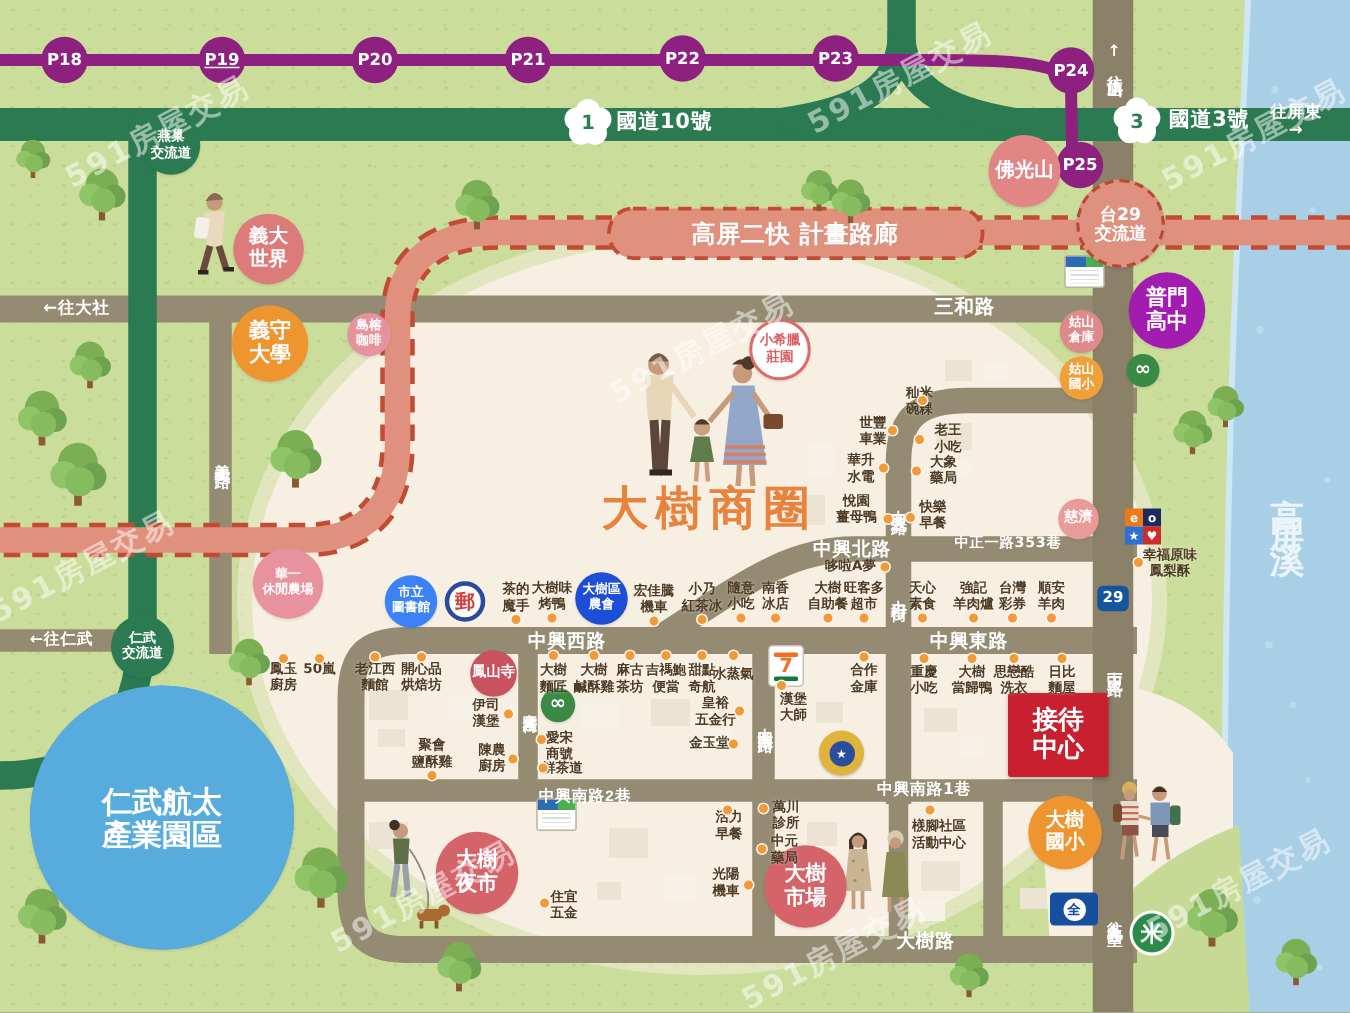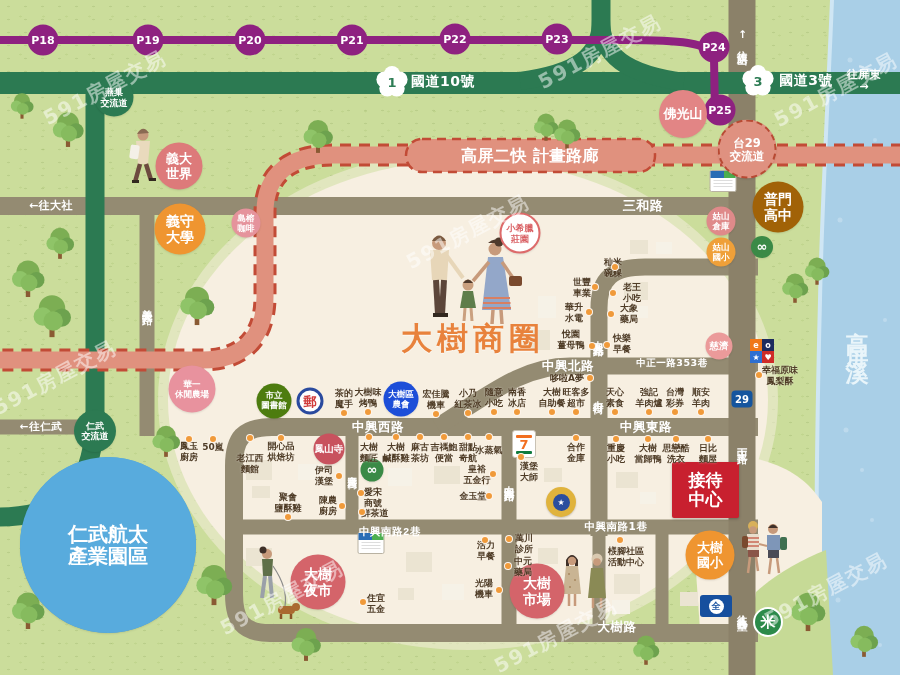--- a/index.html
+++ b/index.html
@@ -300,21 +300,21 @@
     <b>★</b>
       </div>
   <div class="ov logo-rice" style="left:768px;top:622px">米</div>
   <div class="ov logo-grid" style="left:762px;top:351px">
     <b class="c1">e</b>
     <b class="c2">o</b>
     <b class="c3">★</b>
     <b class="c4">♥</b>
   </div>
 <div class="ov stop" style="left: 43px; top: 40px;">P18</div>
-      <div class="ov stop" style="left: 148px; top: 40px;">P19</div>
+      <div class="ov stop" style="left: 148px; top: 40px; text-decoration: underline;">P19</div>
       <div class="ov stop" style="left: 250px; top: 40px;">P20</div>
       <div class="ov stop" style="left: 352px; top: 40px;">P21</div>
       <div class="ov stop" style="left: 455px; top: 39px;">P22</div>
       <div class="ov stop" style="left: 557px; top: 39px;">P23</div>
       <div class="ov stop" style="left: 714px; top: 47px;">P24</div>
       <div class="ov stop" style="left: 720px; top: 110px;">P25</div>
       <div class="ov rlabel" style="left: 51px; top: 206px; font-size: 11px;">←往大社</div>
       <div class="ov rlabel" style="left: 643px; top: 206px; font-size: 13px;">三和路</div>
       <div class="ov rlabel" style="left: 41px; top: 427px; font-size: 10.5px;">←往仁武</div>
       <div class="ov rlabel" style="left: 62px; top: 514px; font-size: 10.5px; transform: translate(-50%, -50%) rotate(-7deg);">←往高雄市</div>
@@ -339,30 +339,30 @@
       <div class="ov rlabel" style="left: 530px; top: 156px; font-size: 16px;">高屏二快 計畫路廊</div>
       <div class="ov poi" style="left: 179px; top: 166px; height: 47px; width: 47px; background: rgb(221, 122, 122); font-size: 13px;">義大
 世界</div>
       <div class="ov poi" style="left: 180px; top: 229px; height: 51px; width: 51px; background: rgb(239, 149, 48); font-size: 14px;">義守
 大學</div>
       <div class="ov poi" style="left: 246px; top: 223px; height: 29px; width: 29px; background: rgb(229, 147, 156); font-size: 8.5px;">島榕
 咖啡</div>
       <div class="ov poi" style="left: 192px; top: 389px; height: 47px; width: 47px; background: rgb(232, 146, 158); font-size: 8.5px;">華一
 休閒農場</div>
       <div class="ov poi" style="left: 683px; top: 114px; height: 48px; width: 48px; background: rgb(226, 133, 133); font-size: 13px;">佛光山</div>
-      <div class="ov poi" style="left: 778px; top: 207px; height: 51px; width: 51px; background: #a16207; font-size: 14px;">普門
+      <div class="ov poi" style="left: 778px; top: 207px; height: 51px; width: 51px; background: #a21caf; font-size: 14px;">普門
 高中</div>
       <div class="ov poi" style="left: 721px; top: 221px; height: 29px; width: 29px; background: rgb(223, 138, 138); font-size: 8.5px;">姑山
 倉庫</div>
       <div class="ov poi" style="left: 721px; top: 252px; height: 29px; width: 29px; background: rgb(239, 160, 57); font-size: 8.5px;">姑山
 國小</div>
       <div class="ov poi" style="left: 719px; top: 346px; height: 27px; width: 27px; background: rgb(235, 154, 154); font-size: 9.5px;">慈濟</div>
       <div class="ov poi" style="left: 520px; top: 233px; height: 37px; width: 37px; background: rgb(255, 255, 255); font-size: 9px; color: rgb(217, 95, 99); border: 2px solid rgb(221, 106, 106);">小希臘
 莊園</div>
-      <div class="ov poi" style="left: 274px; top: 401px; height: 35px; width: 35px; background: #4d7c0f; font-size: 8.5px; font-family: Liberation Mono, monospace;">市立
+      <div class="ov poi" style="left: 274px; top: 401px; height: 35px; width: 35px; background: #3b82f6; font-size: 8.5px;">市立
 圖書館</div>
       <div class="ov poi" style="left: 401px; top: 399px; height: 35px; width: 35px; background: #1d4ed8; font-size: 8.5px;">大樹區
 農會</div>
       <div class="ov poi" style="left: 329px; top: 449px; height: 31px; width: 31px; background: rgb(200, 82, 94); font-size: 9.5px;">鳳山寺</div>
       <div class="ov poi" style="left: 318px; top: 582px; height: 55px; width: 55px; background: rgb(212, 100, 106); font-size: 14px;">大樹
 夜市</div>
       <div class="ov poi" style="left: 537px; top: 591px; height: 55px; width: 55px; background: rgb(212, 100, 106); font-size: 14px;">大樹
 市場</div>
       <div class="ov poi" style="left: 710px; top: 555px; height: 49px; width: 49px; background: rgb(239, 149, 48); font-size: 13px;">大樹
 國小</div>
@@ -374,21 +374,21 @@
 交流道</div>
       <div class="ov poi" style="left: 762px; top: 247px; height: 22px; width: 22px; background: rgb(58, 138, 70); font-size: 13px;">∞</div>
       <div class="ov poi" style="left: 372px; top: 470px; height: 23px; width: 23px; background: rgb(58, 138, 70); font-size: 13px;">∞</div>
       <div class="ov poi" style="left: 108px; top: 545px; height: 176px; width: 176px; background: rgb(88, 171, 221); font-size: 20px;">仁武航太
 產業園區</div>
       <div class="ov shop" style="left: 189px; top: 452px;">鳳玉
 廚房</div>
       <div class="ov dot" style="left: 189px; top: 439px;"></div>
       <div class="ov shop" style="left: 213px; top: 447px;">50嵐</div>
       <div class="ov dot" style="left: 213px; top: 439px;"></div>
-      <div class="ov shop" style="left: 250px; top: 452px; margin-top: 12px;">老江西
+      <div class="ov shop" style="left: 250px; top: 452px;">老江西
 麵館</div>
       <div class="ov dot" style="left: 250px; top: 438px;"></div>
       <div class="ov shop" style="left: 281px; top: 452px;">開心品
 烘焙坊</div>
       <div class="ov dot" style="left: 281px; top: 438px;"></div>
       <div class="ov shop" style="left: 324px; top: 476px;">伊司
 漢堡</div>
       <div class="ov dot" style="left: 339px; top: 476px;"></div>
       <div class="ov shop" style="left: 288px; top: 503px;">聚會
 鹽酥雞</div>

